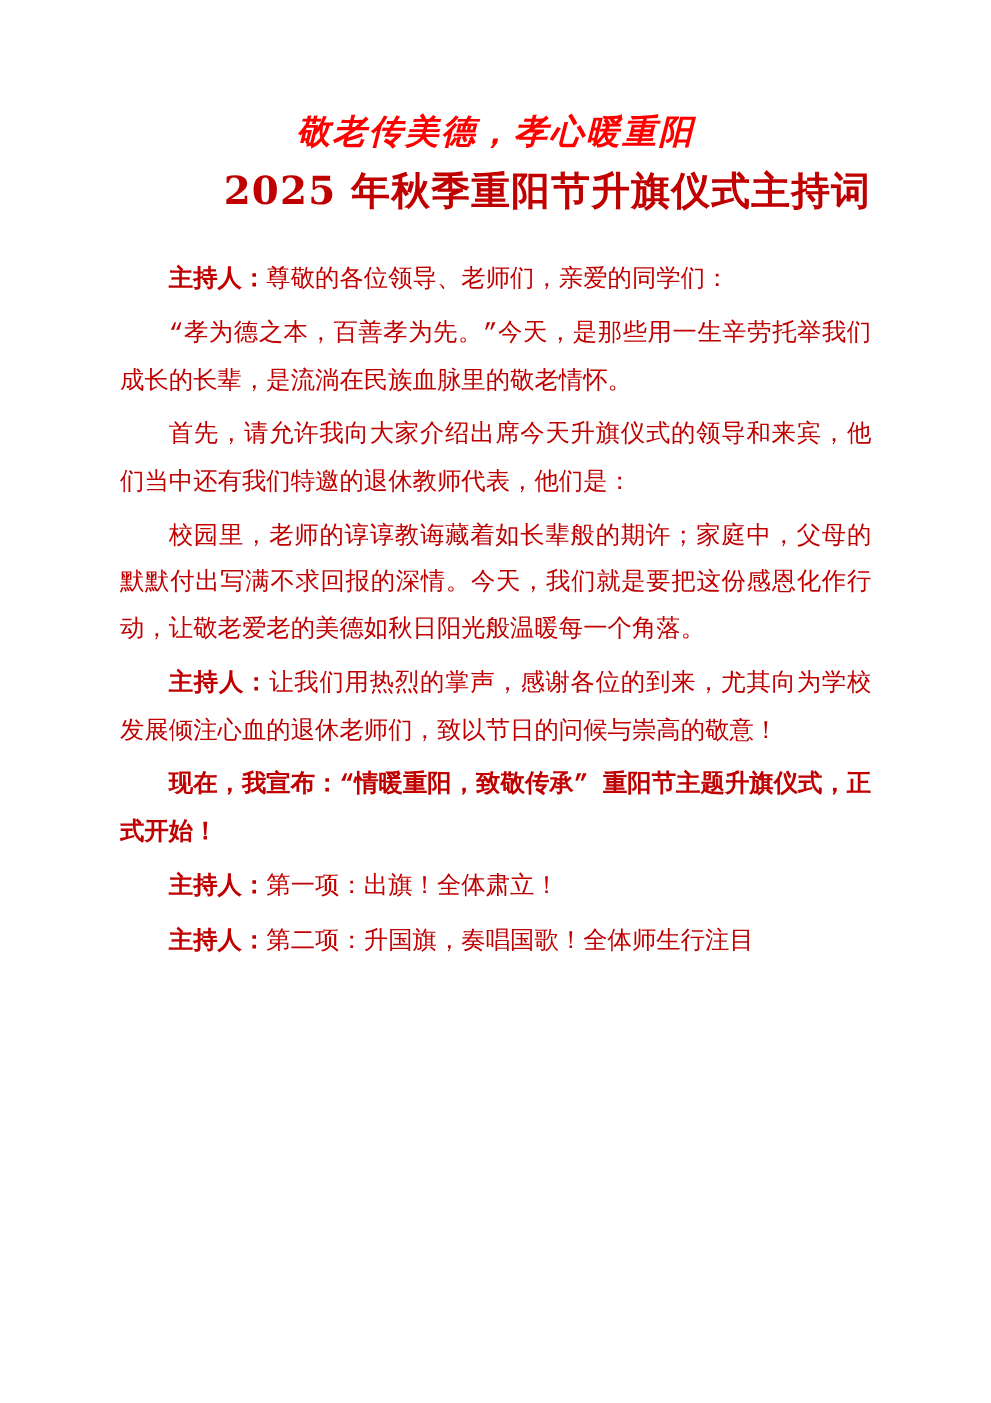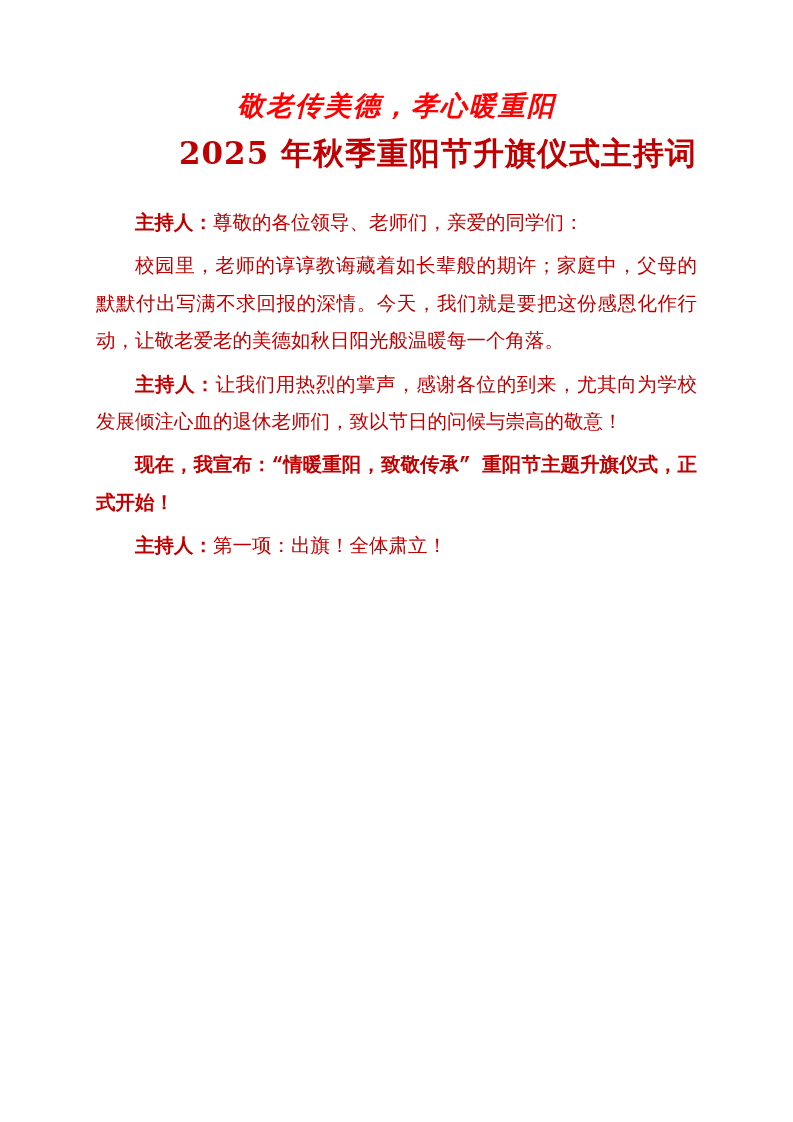--- a/index.html
+++ b/index.html
@@ -66,26 +66,35 @@
 
   <div class="subtitle">敬老传美德，孝心暖重阳</div>
 
   <div class="maintitle">2025 年秋季重阳节升旗仪式主持词</div>
 
   <div class="body-text">
     <p>
       <span class="lead">主持人：</span><span>尊敬的各位领导、老师们，亲爱的同学们：</span>
     </p>
     <p>
+      <span class="lead"></span><span>“孝为德之本，百善孝为先。”今天，是那些用一生辛劳托举我们成长的长辈，是流淌在民族血脉里的敬老情怀。</span>
+    </p>
+    <p>
+      <span class="lead"></span><span>首先，请允许我向大家介绍出席今天升旗仪式的领导和来宾，他们当中还有我们特邀的退休教师代表，他们是：</span>
+    </p>
+    <p>
       <span class="lead"></span><span>校园里，老师的谆谆教诲藏着如长辈般的期许；家庭中，父母的默默付出写满不求回报的深情。今天，我们就是要把这份感恩化作行动，让敬老爱老的美德如秋日阳光般温暖每一个角落。</span>
     </p>
     <p>
       <span class="lead">主持人：</span><span>让我们用热烈的掌声，感谢各位的到来，尤其向为学校发展倾注心血的退休老师们，致以节日的问候与崇高的敬意！</span>
     </p>
     <p class="bold">
       <span class="lead"></span><span>现在，我宣布：“情暖重阳，致敬传承” 重阳节主题升旗仪式，正式开始！</span>
     </p>
     <p>
       <span class="lead">主持人：</span><span>第一项：出旗！全体肃立！</span>
     </p>
+    <p>
+      <span class="lead">主持人：</span><span>第二项：升国旗，奏唱国歌！全体师生行注目</span>
+    </p>
   </div>
 
 </div>
 
 </body></html>

